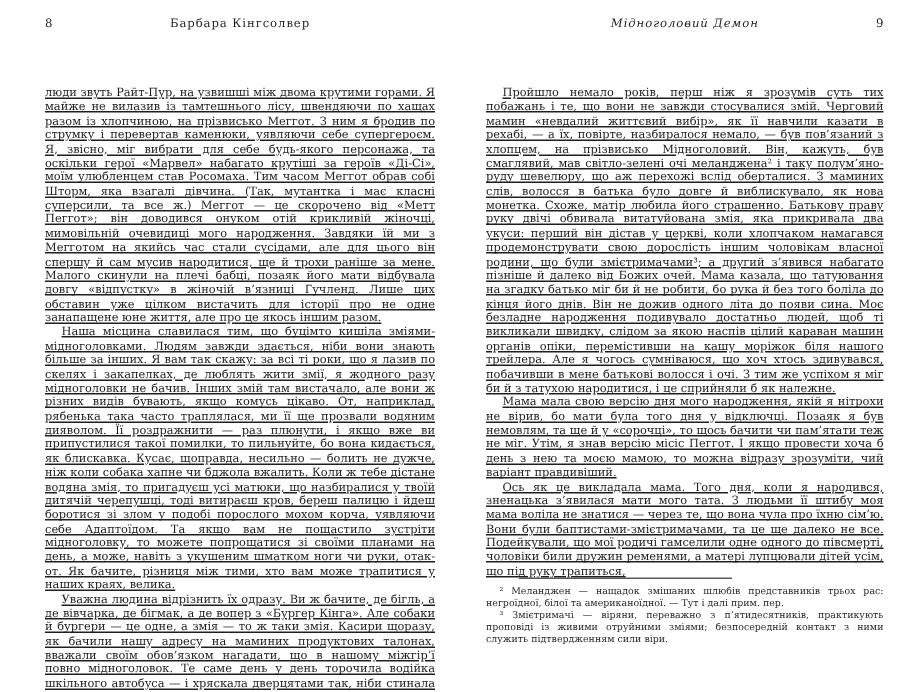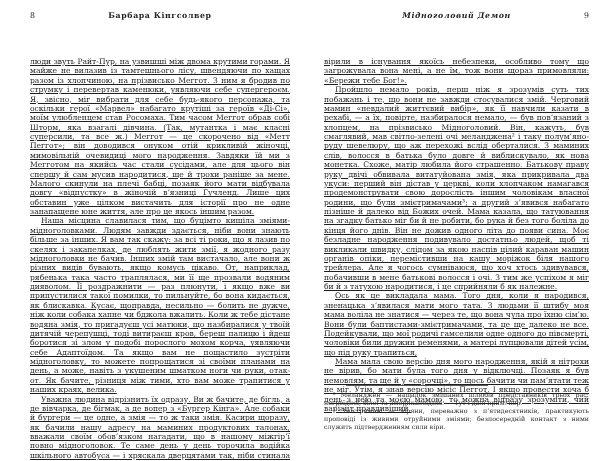--- a/index.html
+++ b/index.html
@@ -10,21 +10,21 @@
   }
   .spread { position:relative; width:600px; height:461px; background:#ffffff; color:#1f1f1f; }
   .page { position:absolute; top:11px; }
   .page-left  { left:30px;  width:260px; height:442px; }
   .page-right { left:324px; width:265px; height:442px; }
 
   .running-head { position:relative; height:10px; font-size:7.8px; line-height:10px; }
   .pagenum { position:absolute; top:0; font-size:7.8px; }
   .pagenum-left  { left:0; }
   .pagenum-right { right:0; }
-  .head-title { display:block; text-align:center; font-weight:bold; letter-spacing:0.6px; white-space:nowrap; }
+  .head-title { display:block; text-align:center; font-weight:normal; letter-spacing:0.6px; white-space:nowrap; }
   .head-title.italic { font-style:italic; }
 
   .body-text {
     margin-top:36px;
     font-size:7.6px; line-height:9.38px;
     text-align:justify; text-justify:inter-word;
   }
   .body-text p { margin:0; padding:0; text-indent:11px;text-decoration:underline; }
   .body-text p.noindent { text-indent:0; }
 
@@ -52,24 +52,23 @@
       <p>Уважна людина відрізнить їх одразу. Ви ж бачите, де бігль, а де вівчарка, де бігмак, а де вопер з «Бургер Кінга». Але собаки й бургери — це одне, а змія — то ж таки змія. Касири щоразу, як бачили нашу адресу на маминих продуктових талонах, вважали своїм обов’язком нагадати, що в нашому міжгір’ї повно мідноголовок. Те саме день у день торочила водійка шкільного автобуса — і хряскала дверцятами так, ніби стинала зміям їхні ненависні загострені голови. Люди охоче</p>
     </div>
   </section>
 
   <section class="page page-right">
     <header class="running-head">
       <span class="head-title italic">Мідноголовий Демон</span>
       <span class="pagenum pagenum-right">9</span>
     </header>
     <div class="body-text">
-      <p class="noindent">вірили в існування якоїсь небезпеки, особливо тому що загрожувала вона мені, а не їм, тож вони щораз примовляли: «Бережи тебе Бог!».</p>
       <p>Пройшло немало років, перш ніж я зрозумів суть тих побажань і те, що вони не завжди стосувалися змій. Черговий мамин «невдалий життєвий вибір», як її навчили казати в рехабі, — а їх, повірте, назбиралося немало, — був пов’язаний з хлопцем, на прізвисько Мідноголовий. Він, кажуть, був смаглявий, мав світло-зелені очі меланджена² і таку полум’яно-руду шевелюру, що аж перехожі вслід оберталися. З маминих слів, волосся в батька було довге й виблискувало, як нова монетка. Схоже, матір любила його страшенно. Батькову праву руку двічі обвивала витатуйована змія, яка прикривала два укуси: перший він дістав у церкві, коли хлопчаком намагався продемонструвати свою дорослість іншим чоловікам власної родини, що були змієтримачами³; а другий з’явився набагато пізніше й далеко від Божих очей. Мама казала, що татуювання на згадку батько міг би й не робити, бо рука й без того боліла до кінця його днів. Він не дожив одного літа до появи сина. Моє безладне народження подивувало достатньо людей, щоб ті викликали швидку, слідом за якою наспів цілий караван машин органів опіки, перемістивши на кашу моріжок біля нашого трейлера. Але я чогось сумніваюся, що хоч хтось здивувався, побачивши в мене батькові волосся і очі. З тим же успіхом я міг би й з татухою народитися, і це сприйняли б як належне.</p>
+      <p>Мама мала свою версію дня мого народження, якій я нітрохи не вірив, бо мати була того дня у відключці. Позаяк я був немовлям, та ще й у «сорочці», то щось бачити чи пам’ятати теж не міг. Утім, я знав версію місіс Пеггот. І якщо провести хоча б день з нею та моєю мамою, то можна відразу зрозуміти, чий варіант правдивіший.</p>
       <p>Ось як це викладала мама. Того дня, коли я народився, зненацька з’явилася мати мого тата. З людьми її штибу моя мама воліла не знатися — через те, що вона чула про їхню сім’ю. Вони були баптистами-змієтримачами, та це ще далеко не все. Подейкували, що мої родичі гамселили одне одного до півсмерті, чоловіки били дружин ременями, а матері лупцювали дітей усім, що під руку трапиться,</p>
-      <p>Мама мала свою версію дня мого народження, якій я нітрохи не вірив, бо мати була того дня у відключці. Позаяк я був немовлям, та ще й у «сорочці», то щось бачити чи пам’ятати теж не міг. Утім, я знав версію місіс Пеггот. І якщо провести хоча б день з нею та моєю мамою, то можна відразу зрозуміти, чий варіант правдивіший.</p>
     </div>
     <div class="footnote-block">
       <div class="footnote-rule"></div>
       <p>² Меланджен — нащадок змішаних шлюбів представників трьох рас: негроїдної, білої та американоїдної. — Тут і далі прим. пер.</p>
       <p>³ Змієтримачі — віряни, переважно з п’ятидесятників, практикують проповіді із живими отруйними зміями; безпосередній контакт з ними служить підтвердженням сили віри.</p>
     </div>
   </section>
 
 </div>
 

